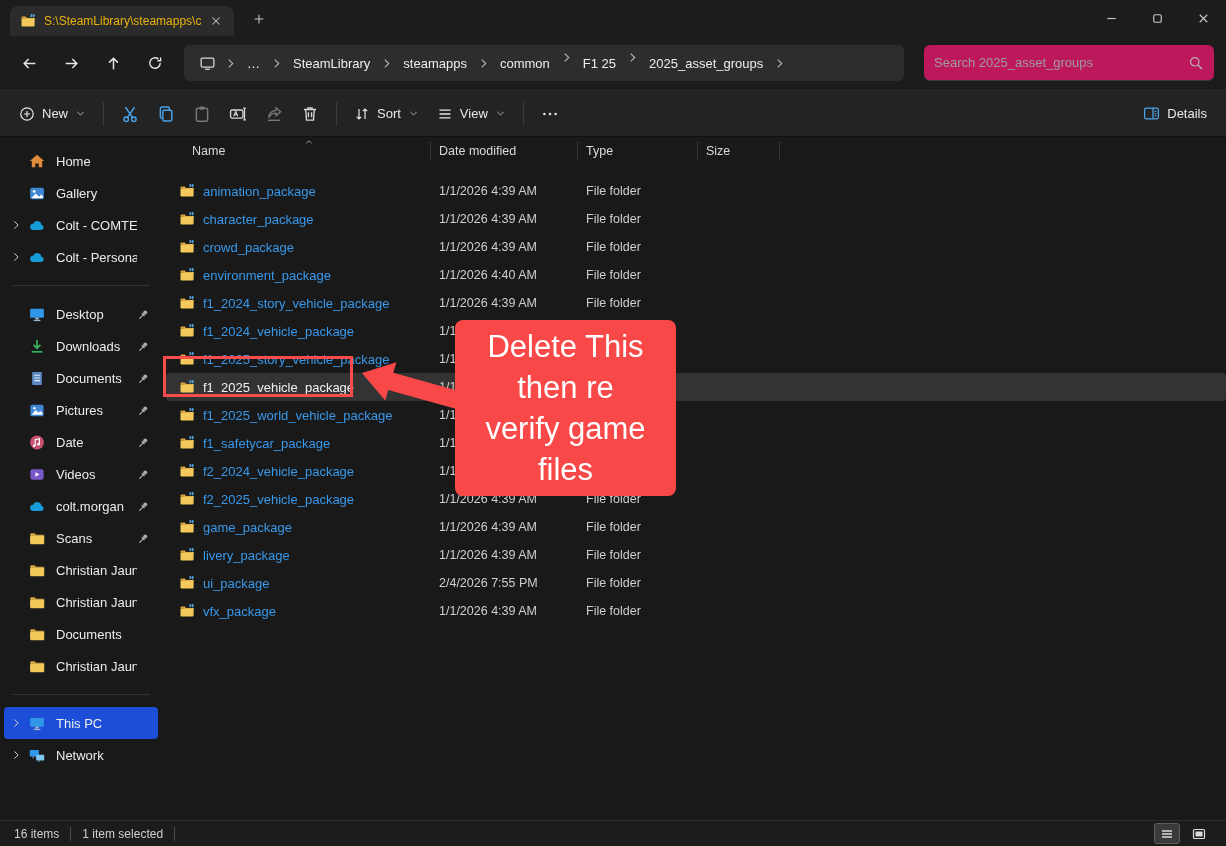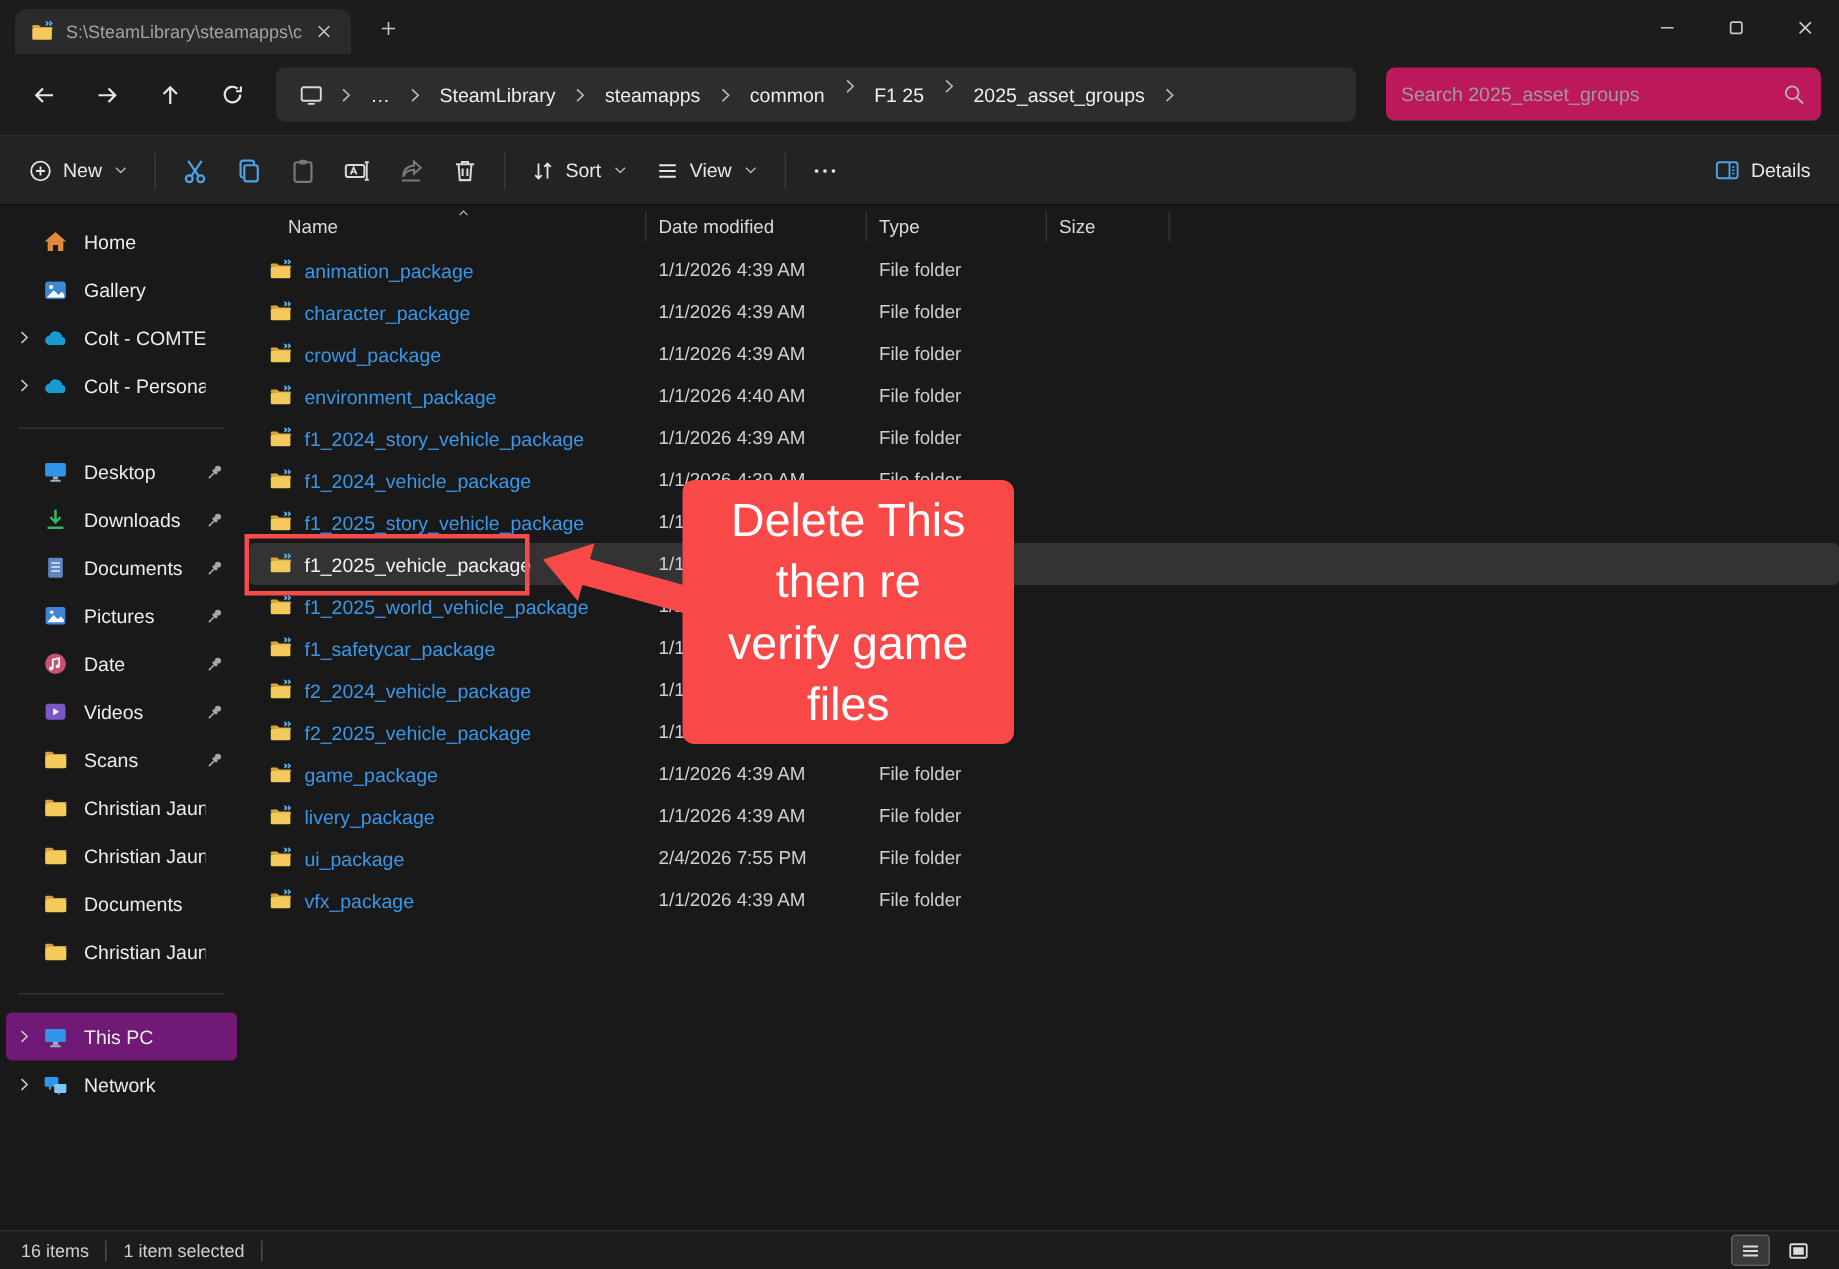--- a/index.html
+++ b/index.html
@@ -4,21 +4,21 @@
 <style>
   * { margin:0; padding:0; box-sizing:border-box; }
   body { background:#000; }
   .window { width:1226px; height:846px; background:#191919; position:relative;
     font-family:"Liberation Sans", sans-serif; color:#e8e8e8; overflow:hidden; }
 
   
   .tabbar { height:36px; background:#1c1c1c; display:flex; align-items:flex-end; position:relative; }
   .tab { height:30px; width:224px; margin-left:10px; background:#2b2b2b; border-radius:8px 8px 0 0;
     display:flex; align-items:center; padding:0 8px 0 10px; }
-  .tab-title { flex:1; font-size:12px; color:#a3a3a3; white-space:nowrap; overflow:hidden; margin-left:8px; }
+  .tab-title { flex:1; font-size:12px; color:#eab308; white-space:nowrap; overflow:hidden; margin-left:8px; }
   .icon-btn { display:flex; align-items:center; justify-content:center; background:none; border:none; cursor:default; }
   .tab-close { width:20px; height:20px; border-radius:4px; }
   .newtab { width:26px; height:26px; margin:0 0 4px 12px; border-radius:4px; }
   .win-controls { position:absolute; right:0; top:0; height:36px; display:flex; }
   .win-btn { width:46px; height:36px; display:flex; align-items:center; justify-content:center; }
 
   
   .navbar { height:54px; background:#1c1c1c; display:flex; align-items:center; padding:0 12px 0 8px; }
   .nav-btn { width:36px; height:34px; border-radius:4px; display:flex; align-items:center; justify-content:center; margin:0 3px; }
   .crumb-pill { height:36px; background:#2d2d2d; border-radius:6px; margin-left:8px; flex:1;
@@ -36,35 +36,35 @@
     display:flex; align-items:center; padding:16px 10px; }
   .cmd-btn { display:flex; align-items:center; gap:7px; padding:8px 9px; border-radius:4px; font-size:13px; color:#e8e8e8; }
   .cmd-ico { padding:8px 9px; border-radius:4px; display:flex; align-items:center; }
   .vdiv { width:1px; height:24px; background:#3a3a3a; margin:0 8px; }
   .cmd-right { margin-left:auto; display:flex; align-items:center; }
 
   
   .content { display:flex; height:683px; }
   .sidebar { width:162px; padding-top:8px; flex:none; }
   .side-item { height:32px; display:flex; align-items:center; margin:0 4px; padding:0 4px; border-radius:4px; font-size:13px; color:#ececec;justify-content:center; }
-  .side-item.selected { background:#701a75; }
+  .side-item.selected { background:#1d4ed8; }
   .side-item .chev { width:16px; display:flex; justify-content:center; flex:none; }
   .side-item .side-icon { width:18px; margin-left:4px; flex:none; display:flex; }
   .side-item .label { margin-left:10px; white-space:nowrap; overflow:hidden; flex:1; }
   .side-item .pin { margin-left:auto; margin-right:4px; flex:none; display:flex; }
   .side-div { height:1px; background:#333; margin:12px 12px; }
 
   .main { flex:1; position:relative; }
   .cols-header { display:grid; grid-template-columns:265px 147px 120px 82px; height:27px; margin-left:4px;
     align-items:center; position:relative; }
   .hcol { font-size:12.5px; color:#d9d9d9; height:20px; display:flex; align-items:center; border-right:1px solid #333; }
   .hcol.name { padding-left:26px; }
   .hcol.other { padding-left:8px; }
   .sort-caret { position:absolute; left:138px; top:0px; }
-  .rows { margin-left:4px; margin-top:2px; }
+  .rows { margin-left:4px; margin-top:13px; }
   .row { display:grid; grid-template-columns:265px 147px 120px 82px; height:28px; align-items:center; border-radius:4px; }
   .row .namecell { display:flex; align-items:center; gap:7px; padding-left:12px; min-width:0; }
   .row .fname { color:#3898ea; font-size:13px; white-space:nowrap; }
   .row .fdate, .row .ftype { color:#cfcfcf; font-size:12.5px; padding-left:8px; white-space:nowrap; }
   .row.selected { background:#333333; }
   .row.selected .fname { color:#f2f2f2; }
 
   
   .statusbar { position:absolute; left:0; right:0; bottom:0; height:26px; background:#1c1c1c;
     border-top:1px solid #2e2e2e; display:flex; align-items:center; padding:0 14px; font-size:12px; color:#cfcfcf; }
@@ -631,20 +631,38 @@
               </svg>
             </span>
     <span class="label">Videos</span>
     <span class="pin" style="visibility: visible;">
       <svg width="13" height="13">
                 <use href="#i-pin"></use>
               </svg>
     </span>
   </div>
 
+  <div class="side-item">
+    <span class="chev" style="visibility:hidden">
+      <svg width="12" height="12" style="color:#cfcfcf">
+                <use href="#i-chev-r"></use>
+              </svg>
+    </span>
+    <span class="side-icon">
+              <svg width="18" height="17">
+                <use href="#i-cloud"></use>
+              </svg>
+            </span>
+    <span class="label">colt.morgan</span>
+    <span class="pin" style="visibility: visible;">
+      <svg width="13" height="13">
+                <use href="#i-pin"></use>
+              </svg>
+    </span>
+  </div>
 
   <div class="side-item">
     <span class="chev" style="visibility:hidden">
       <svg width="12" height="12" style="color:#cfcfcf">
                 <use href="#i-chev-r"></use>
               </svg>
     </span>
     <span class="side-icon">
               <svg width="18" height="17">
                 <use href="#i-folder"></use>

